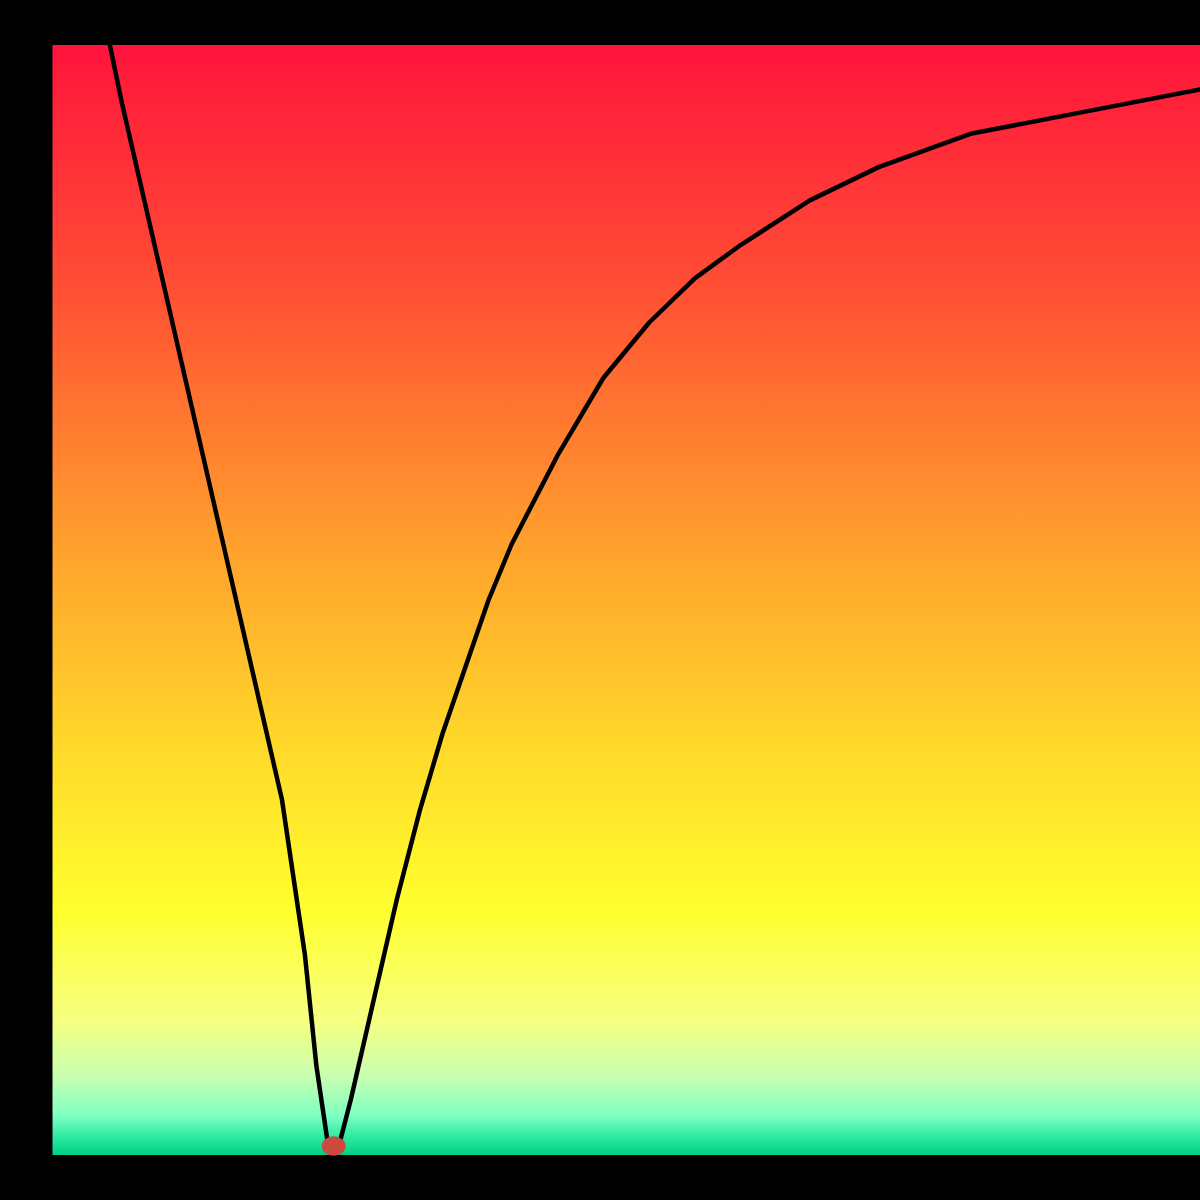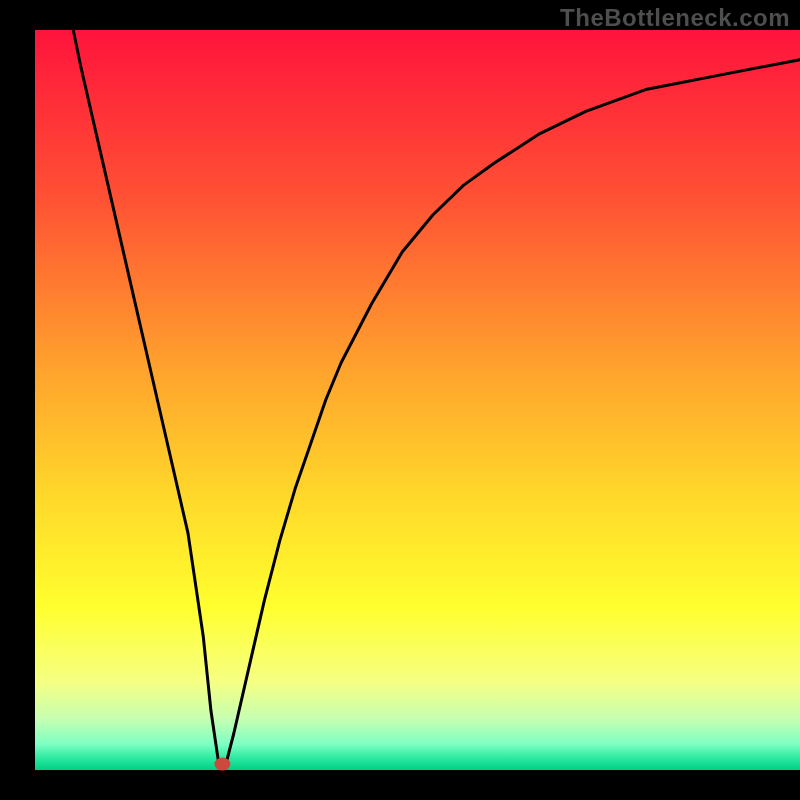--- a/index.html
+++ b/index.html
@@ -31,21 +31,20 @@
   svg {
     position: absolute;
     top: 0;
     left: 0;
   }
 </style>
 </head>
 <body>
 
 <div class="frame">
-  <div class="watermark">TheBottleneck.com</div>
   <svg id="chart-svg" width="800" height="800" viewBox="0 0 800 800">
       <defs>
         <linearGradient id="bg-grad" x1="0" y1="0" x2="0" y2="1">
           <stop offset="0%" stop-color="#ff143c"></stop>
           <stop offset="22%" stop-color="#ff4f34"></stop>
           <stop offset="45%" stop-color="#ffa02d"></stop>
           <stop offset="63%" stop-color="#ffd82a"></stop>
           <stop offset="78%" stop-color="#ffff2e"></stop>
           <stop offset="88%" stop-color="#f6ff82"></stop>
           <stop offset="93%" stop-color="#c7ffb1"></stop>

